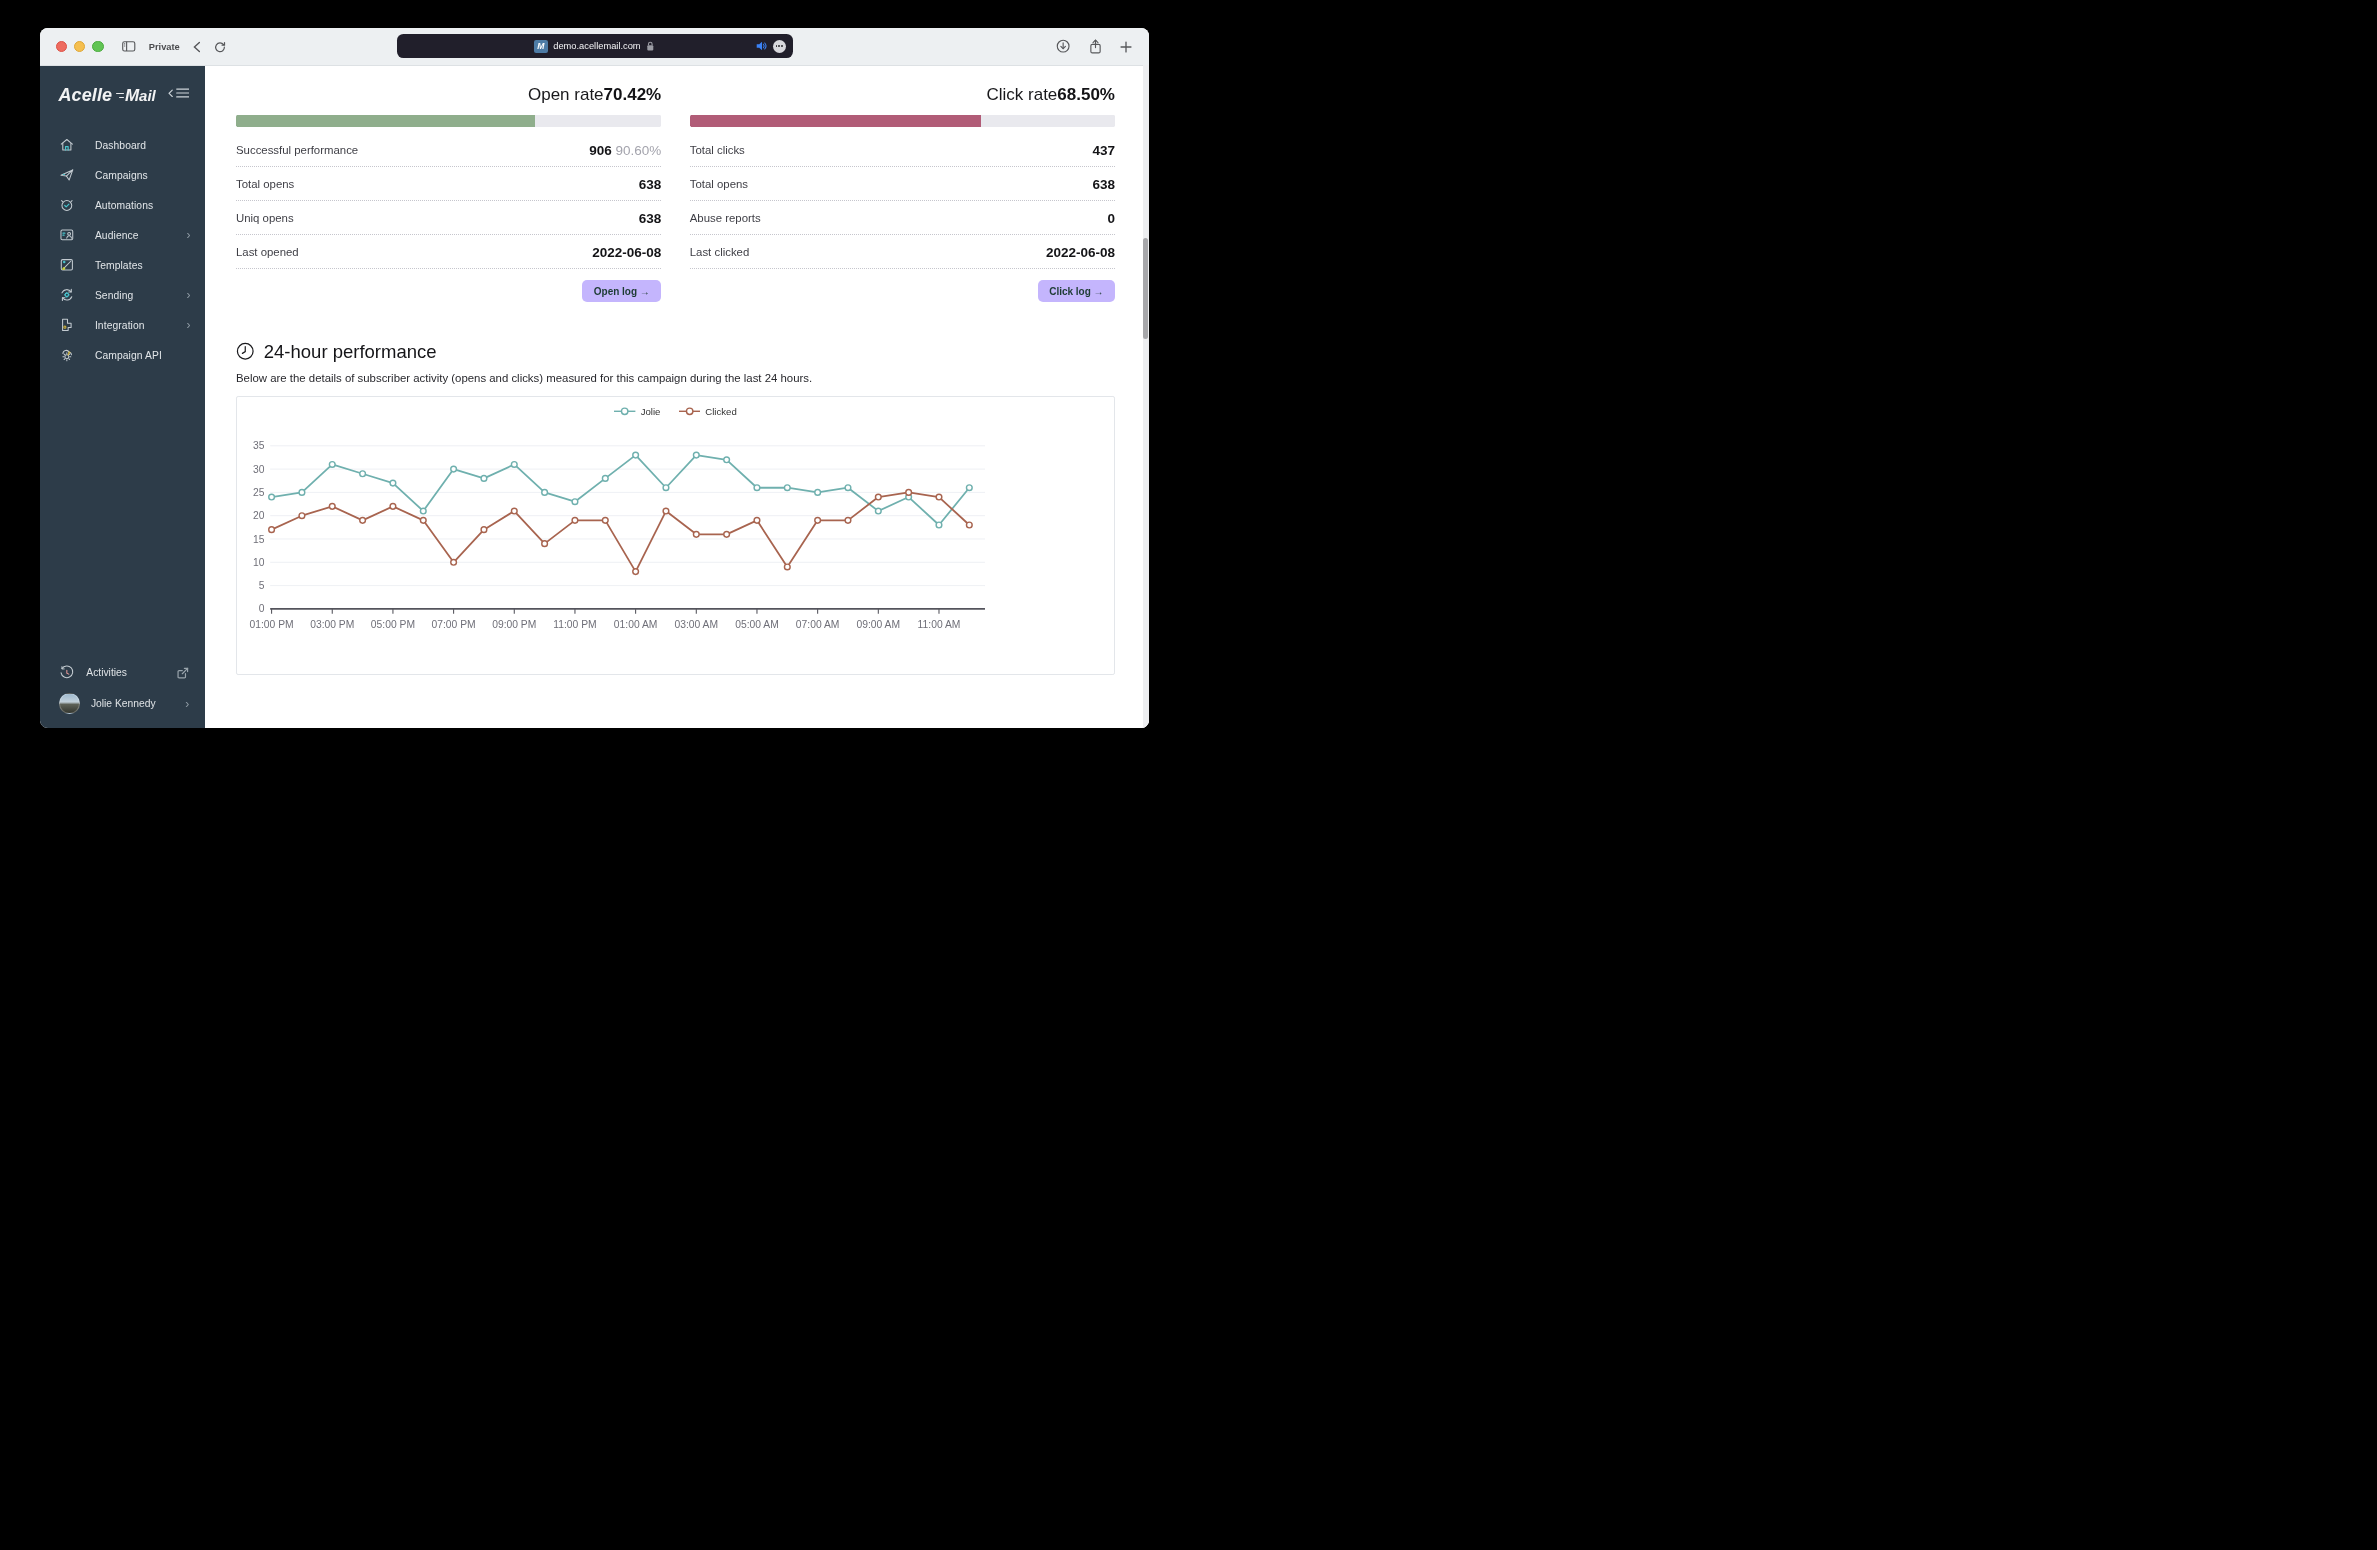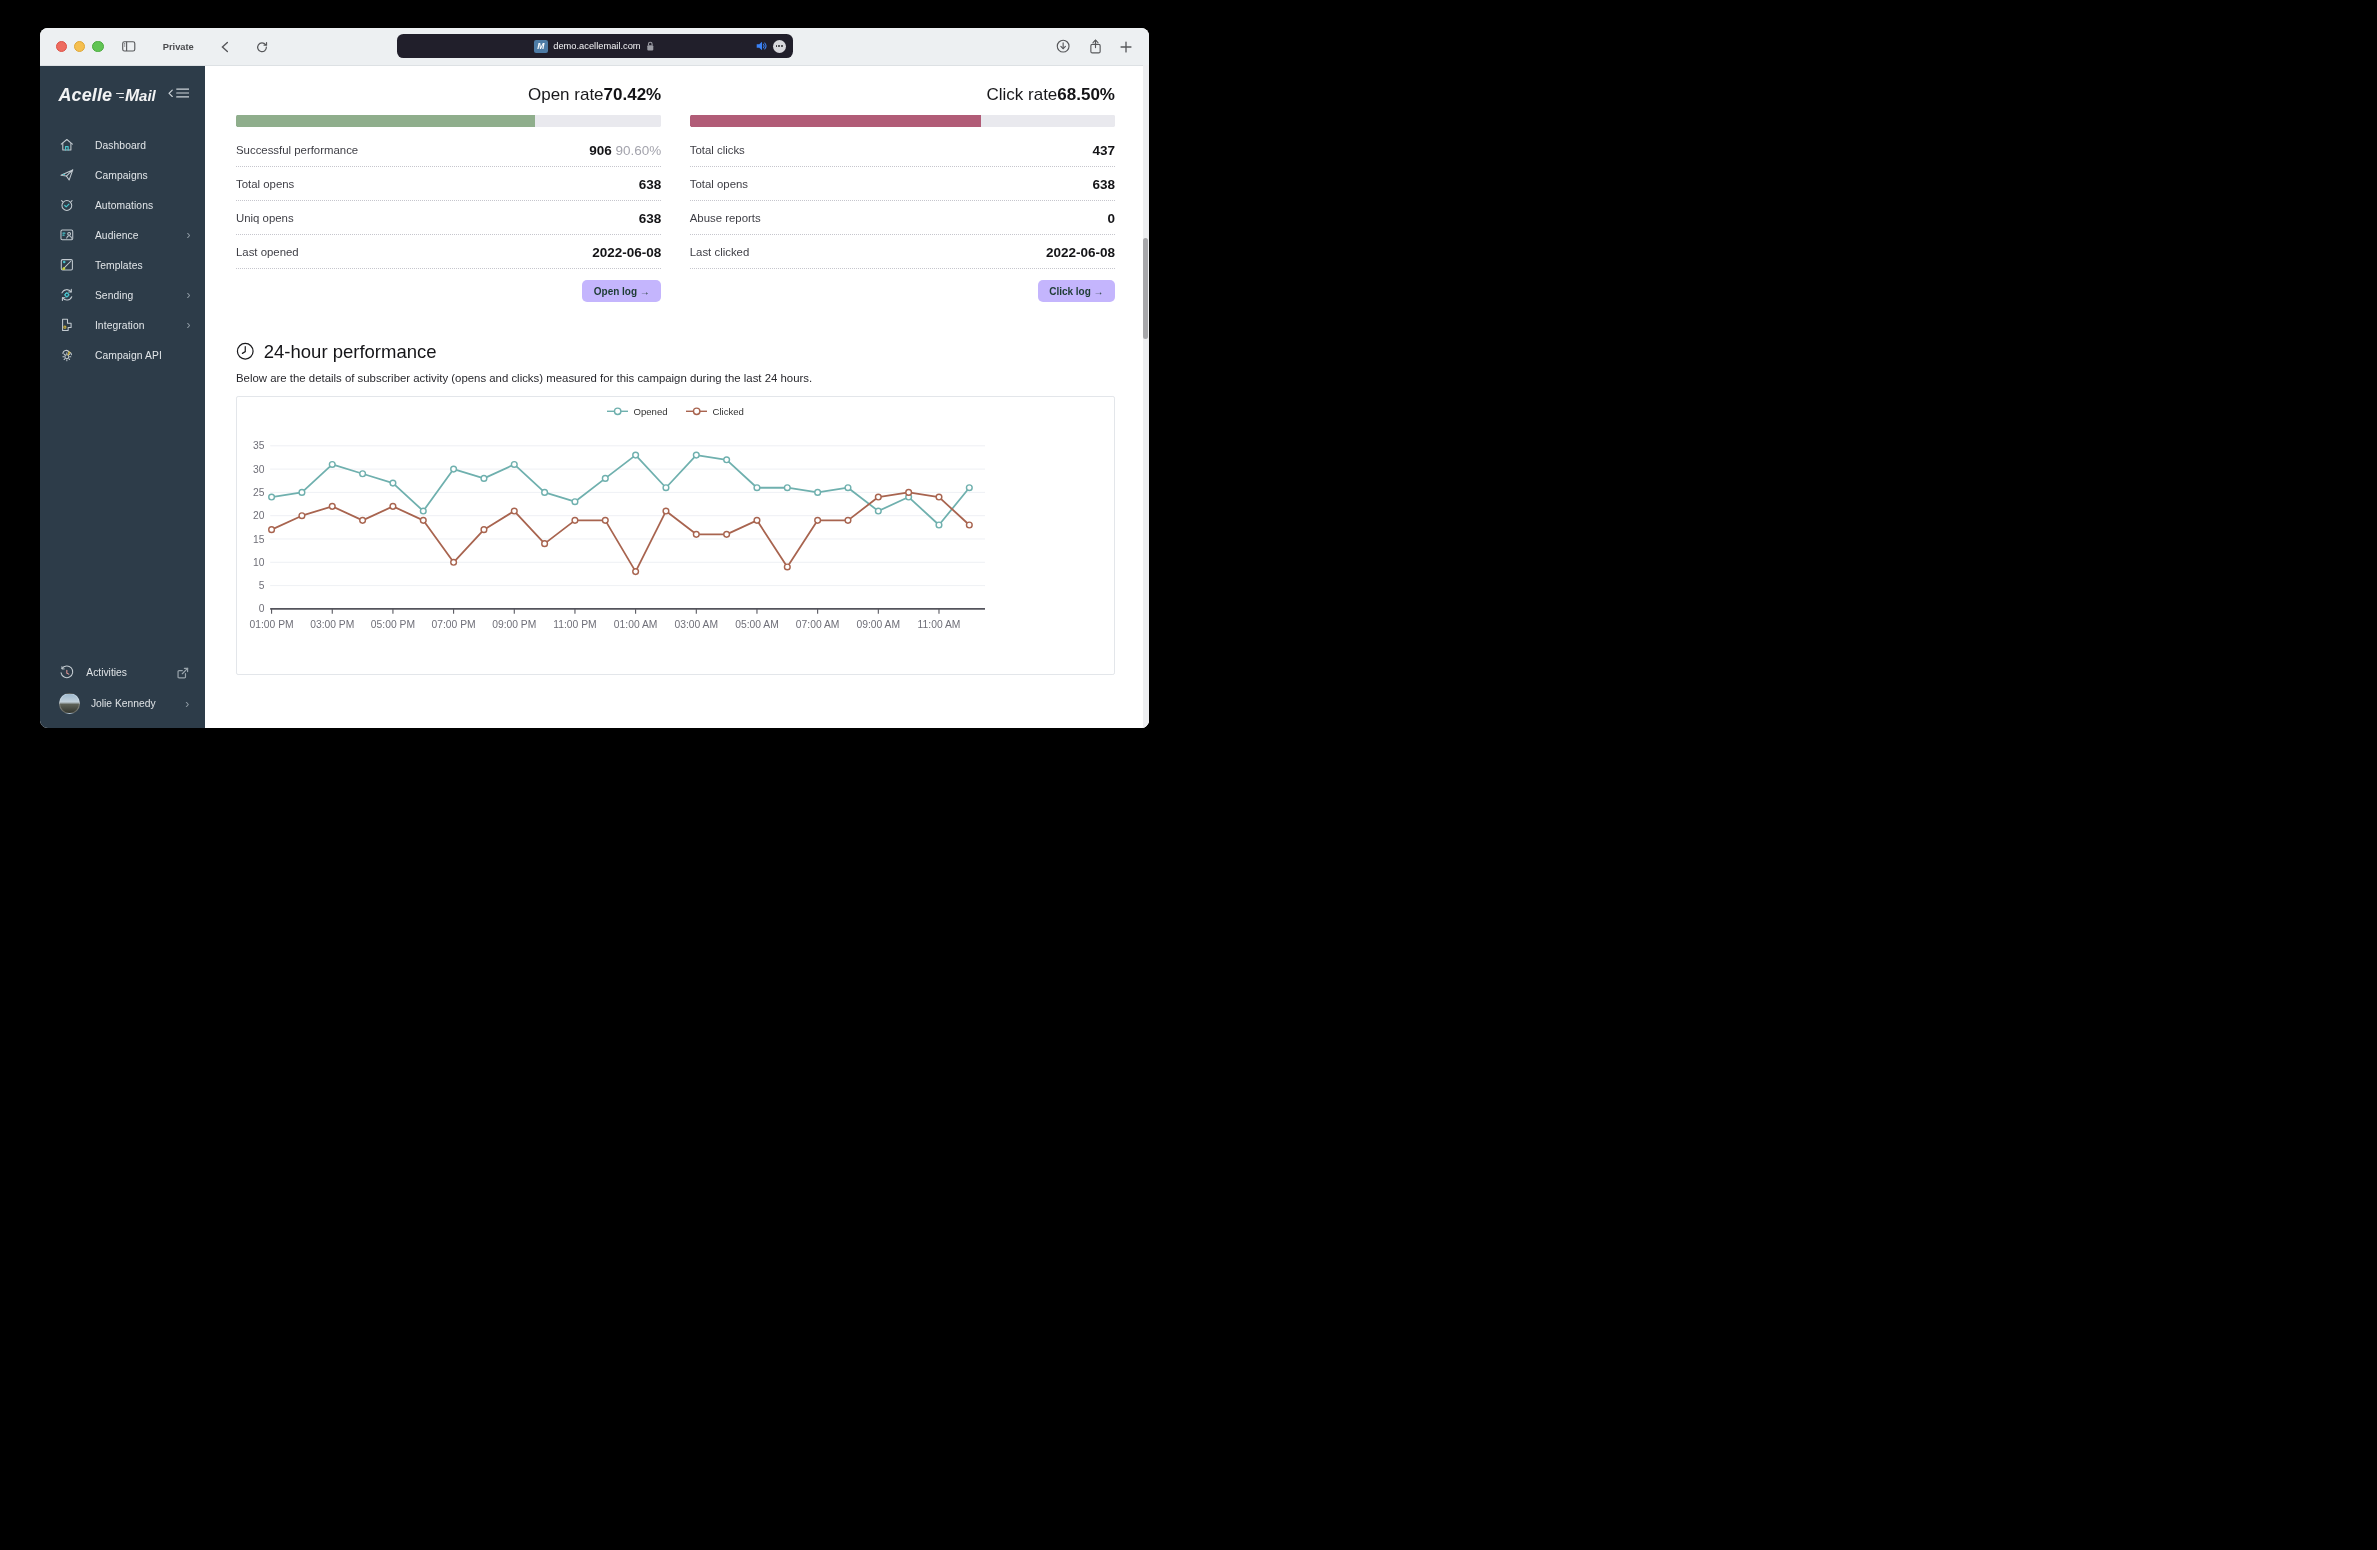--- a/index.html
+++ b/index.html
@@ -5,21 +5,21 @@
   html,body{margin:0;padding:0;}
   body{width:1189px;height:775px;overflow:hidden;background:#000;font-family:"Liberation Sans",sans-serif;position:relative;}
   .window{position:absolute;left:40px;top:28px;width:1109px;height:700px;border-radius:7.8px;overflow:hidden;background:#fff;box-shadow:0 13px 43px rgba(0,0,0,.65);}
   
   .titlebar{height:37px;background:#edf0f2;display:flex;align-items:center;position:relative;border-bottom:0.7px solid #dde1e4;}
   .tl-group{display:flex;align-items:center;gap:7.1px;padding-left:15.7px;}
   .tl{width:9.3px;height:9.3px;border-radius:50%;}
   .tl.red{background:#ee6b5f;border:0.7px solid #dd5247;}
   .tl.yellow{background:#f5bf4f;border:0.7px solid #dfa736;}
   .tl.green{background:#61c454;border:0.7px solid #4aab3e;}
-  .tb-left{display:flex;align-items:center;gap:27px;margin-left:18.5px;color:#57585b;}
+  .tb-left{display:flex;align-items:center;gap:13px;margin-left:18.5px;color:#57585b;}
   .private-label{font-size:9.3px;font-weight:700;color:#4a4b4e;}
   .tb-icon{display:inline-flex;align-items:center;justify-content:center;cursor:pointer;}
   .url-pill{position:absolute;left:50%;top:6.4px;transform:translateX(-50%);width:396px;height:24px;background:#211f2b;border-radius:6.4px;display:flex;align-items:center;justify-content:center;gap:5.7px;color:#f4f4f6;font-size:9.3px;}
   .favicon{width:13.5px;height:13.5px;border-radius:2.1px;background:#4e7ca6;color:#fff;font-size:8.6px;font-weight:700;font-style:italic;display:flex;align-items:center;justify-content:center;}
   .pill-right{position:absolute;right:6.4px;top:0;height:24px;display:flex;align-items:center;gap:5.7px;}
   .ellipsis-btn{width:13.5px;height:13.5px;border-radius:50%;background:#d8d8dd;display:flex;align-items:center;justify-content:center;gap:1.1px;cursor:pointer;}
   .ellipsis-btn i{width:1.8px;height:1.8px;border-radius:50%;background:#2f2f33;}
   .tb-right{position:absolute;right:17px;top:0;height:37px;display:flex;align-items:center;gap:18.5px;color:#57585b;}
   
   .content-row{display:flex;height:663px;}
@@ -361,21 +361,21 @@
           <span class="perf-title">24-hour performance</span>
         </div>
         <div class="perf-desc">Below are the details of subscriber activity (opens and clicks) measured for this campaign during the last 24 hours.</div>
         <div class="chart-card">
           <div class="legend" id="legend">
               <span class="legend-item">
                 <svg width="21.4" height="8.6" viewBox="0 0 30 12">
                   <line x1="0" y1="6" x2="30" y2="6" stroke="#6fb0ae" stroke-width="2"></line>
                   <circle cx="15" cy="6" r="4.5" fill="#fff" stroke="#6fb0ae" stroke-width="2"></circle>
                 </svg>
-                <span>Opened</span>
+                <span>Jolie</span>
               </span>
               <span class="legend-item">
                 <svg width="21.4" height="8.6" viewBox="0 0 30 12">
                   <line x1="0" y1="6" x2="30" y2="6" stroke="#a8644f" stroke-width="2"></line>
                   <circle cx="15" cy="6" r="4.5" fill="#fff" stroke="#a8644f" stroke-width="2"></circle>
                 </svg>
                 <span>Clicked</span>
               </span>
             </div>
           <svg id="chart" width="876" height="235" viewBox="0 0 1229 330">

